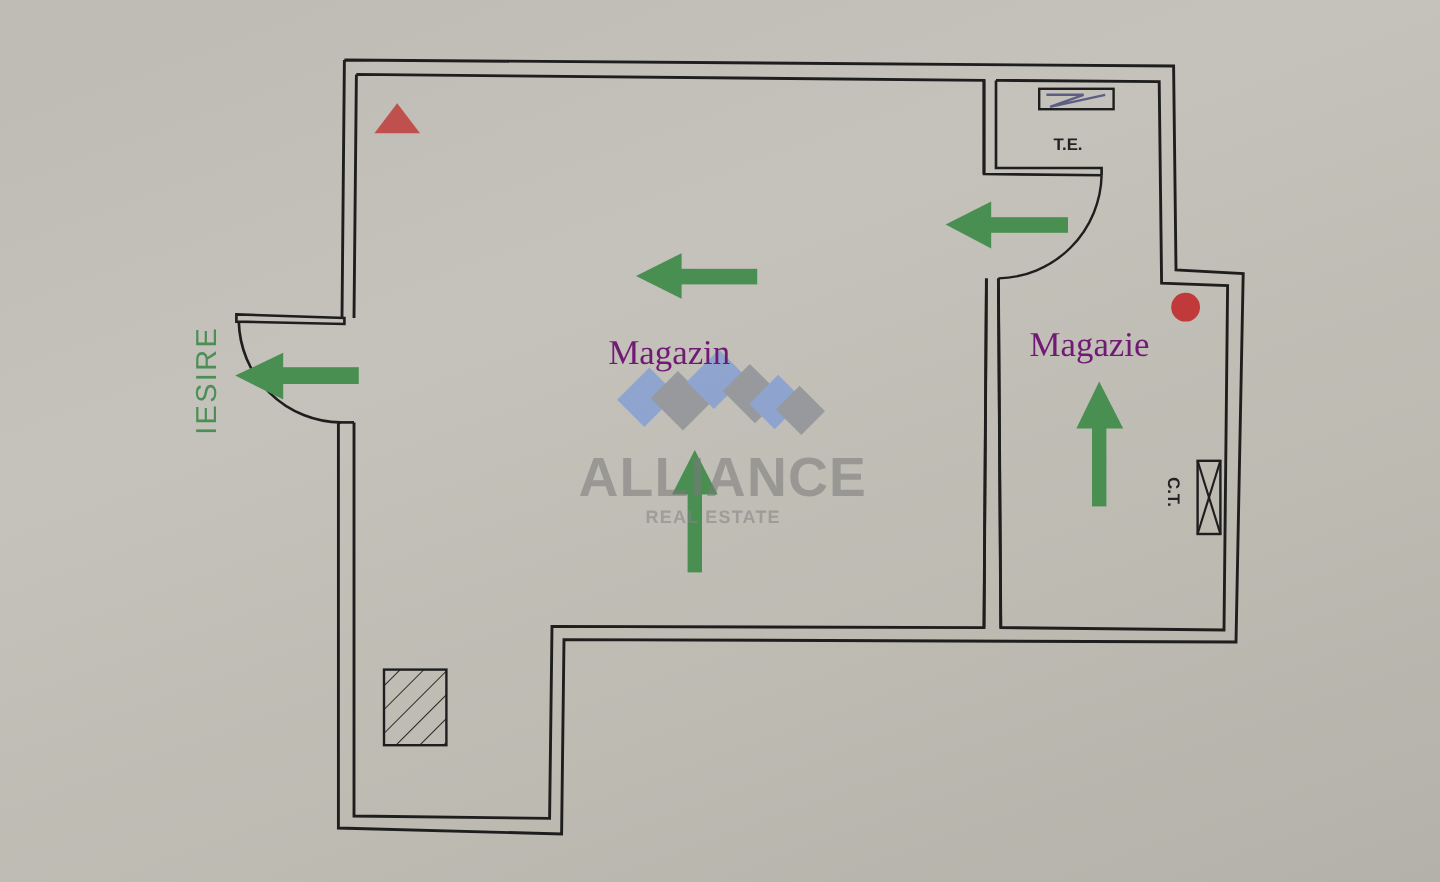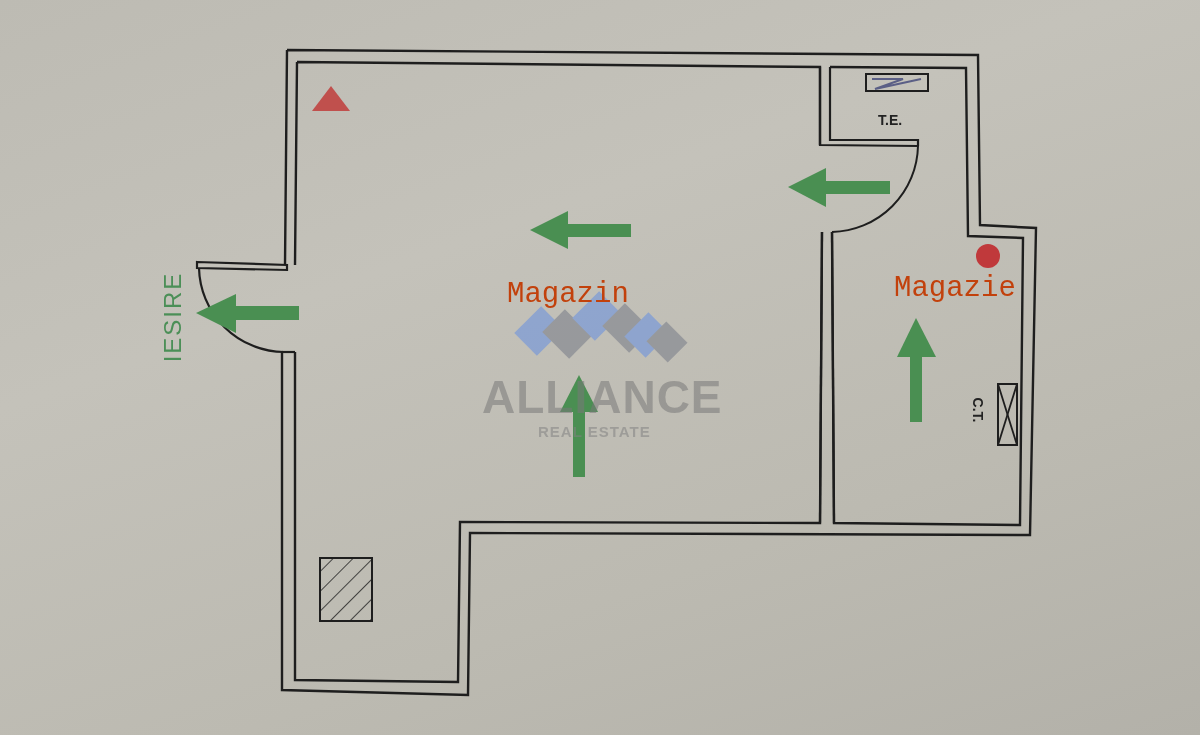--- a/index.html
+++ b/index.html
@@ -4,22 +4,22 @@
 <style>
   html, body { margin: 0; padding: 0; }
   body {
     width: 1200px; height: 735px; overflow: hidden;
     background: linear-gradient(160deg, #bdbbb3 0%, #c4c2ba 35%, #bcbab1 70%, #b3b1a9 100%);
     position: relative;
     font-family: "Liberation Serif", serif;
   }
   .plan { position: absolute; left: 0; top: 0; width: 1200px; height: 735px; }
   .label-serif {
-    position: absolute; font-family: Liberation Mono, monospace;
-    color: #c2410c; font-size: 29px; white-space: nowrap;
+    position: absolute; font-family: Liberation Serif, serif;
+    color: #701a75; font-size: 29px; white-space: nowrap;
   }
   .label-sans {
     position: absolute; font-family: "Liberation Sans", sans-serif;
     color: #222; font-weight: bold; font-size: 14px; white-space: nowrap;
   }
   .exit-label {
     position: absolute; left: 128px; top: 303px;
     font-family: "Liberation Sans", sans-serif; font-size: 24px;
     color: #4b8f57; letter-spacing: 2px;
     transform: rotate(-90deg); transform-origin: center;
@@ -115,19 +115,19 @@
       <rect x="824" y="181" width="66" height="13"></rect>
     </g>
     <g>
       <polygon points="916,318 936,357 897,357"></polygon>
       <rect x="910" y="355" width="12" height="67"></rect>
     </g>
   </g>
 </svg>
 
 <div class="label-serif" style="left:507px; top:278px;">Magazin</div>
-<div class="label-serif" style="left:858px; top:272px;margin-left:36px;">Magazie</div>
+<div class="label-serif" style="left:858px; top:272px;">Magazie</div>
 <div class="label-sans" style="left:878px; top:84px;margin-top:28px;">T.E.</div>
 <div class="ct-label">C.T.</div>
 <div class="exit-label">IESIRE</div>
 
 <div class="wm-text">ALLIANCE</div>
 <div class="wm-sub">REAL ESTATE</div>
 
 </body></html>

